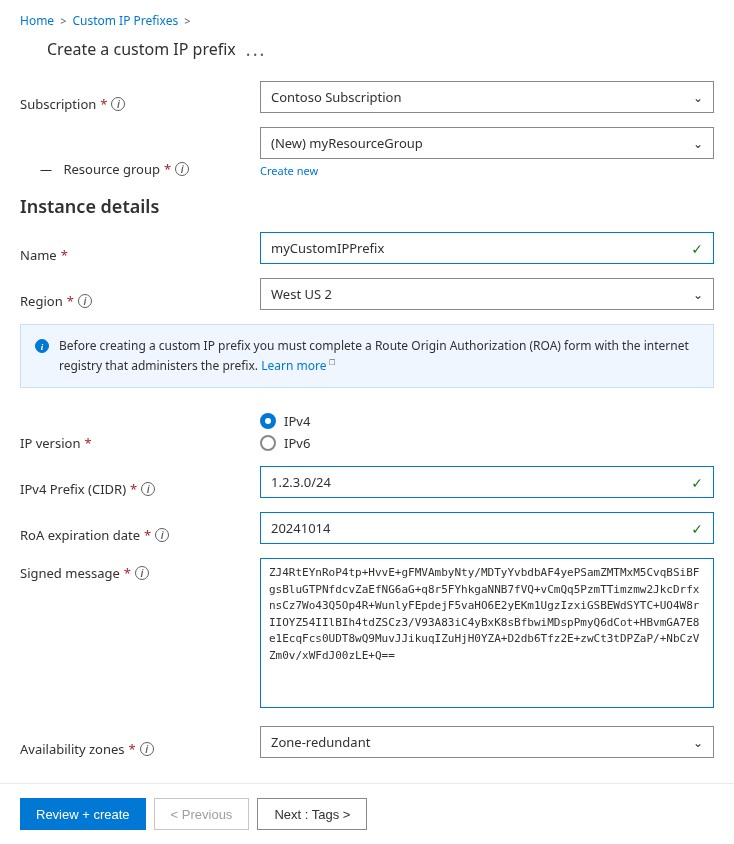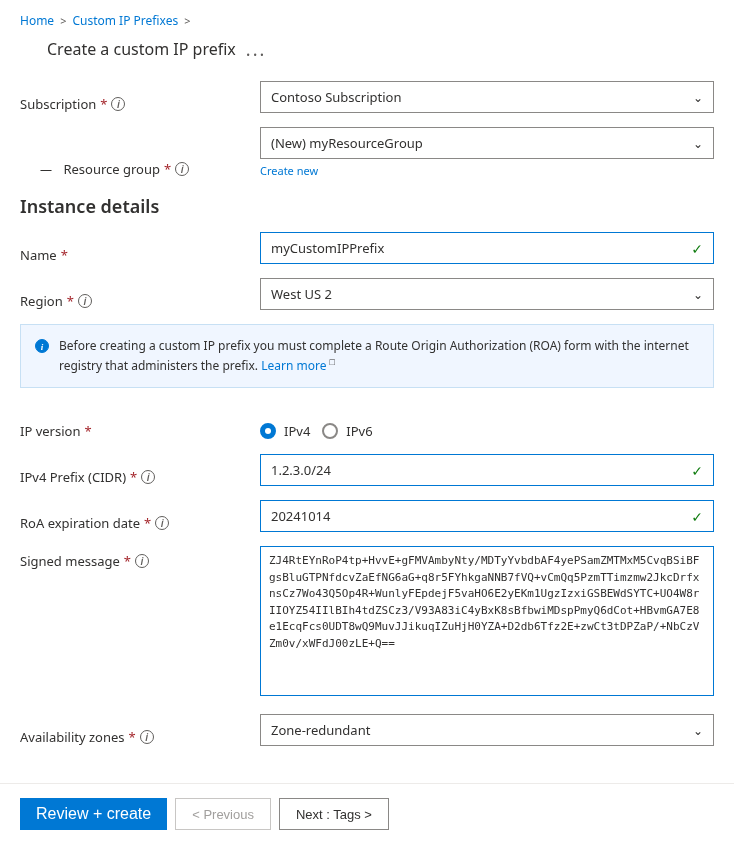--- a/index.html
+++ b/index.html
@@ -166,22 +166,22 @@
       line-height: 1.5;
     }
 
     .info-banner-text a {
       color: #0078d4;
       text-decoration: none;
     }
 
     .radio-group {
       display: flex;
-      flex-direction: row;
-      gap: 12px;
+      flex-direction: column;
+      gap: 4px;
       padding-top: 4px;
     }
 
     .radio-item {
       display: flex;
       align-items: center;
       gap: 8px;
       cursor: pointer;
     }
 
@@ -243,21 +243,21 @@
       display: flex;
       gap: 8px;
       align-items: center;
     }
 
     .btn-primary {
       background: #0078d4;
       color: #fff;
       border: none;
       padding: 6px 16px;
-      font-size: 16px;
+      font-size: 13px;
       cursor: pointer;
       height: 32px;
     }
 
     .btn-secondary {
       background: #fff;
       color: #323130;
       border: 1px solid #8a8886;
       padding: 6px 16px;
       font-size: 13px;

